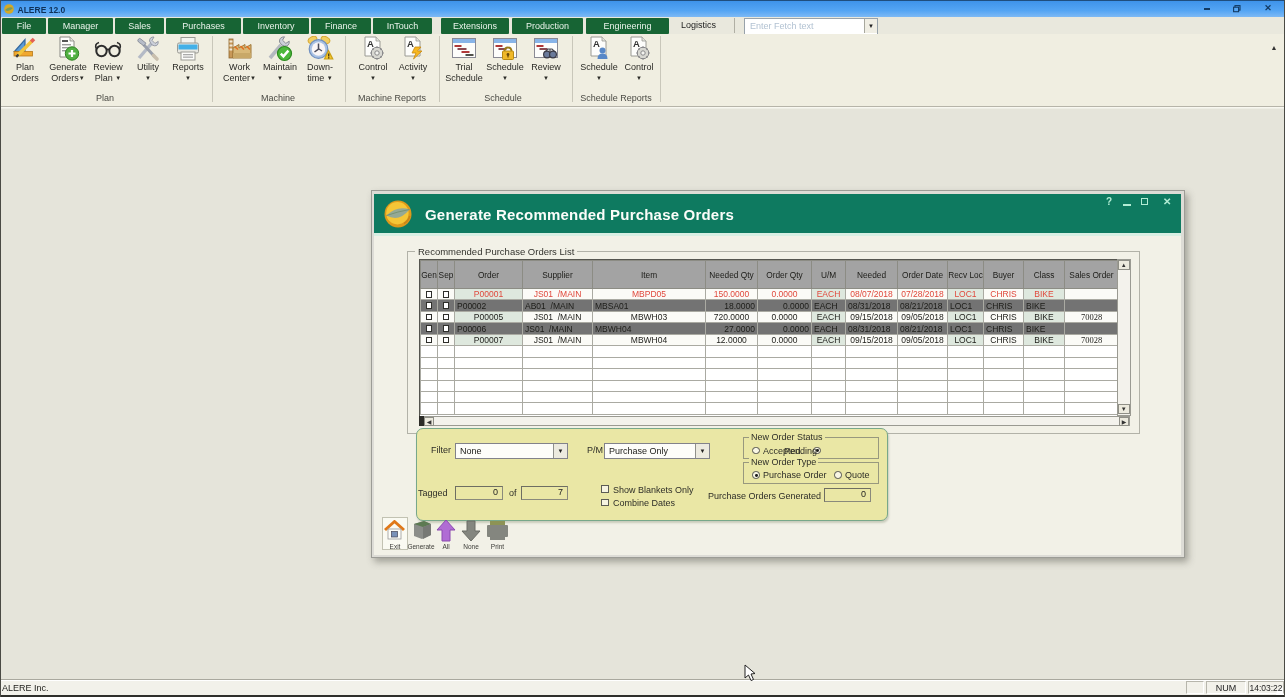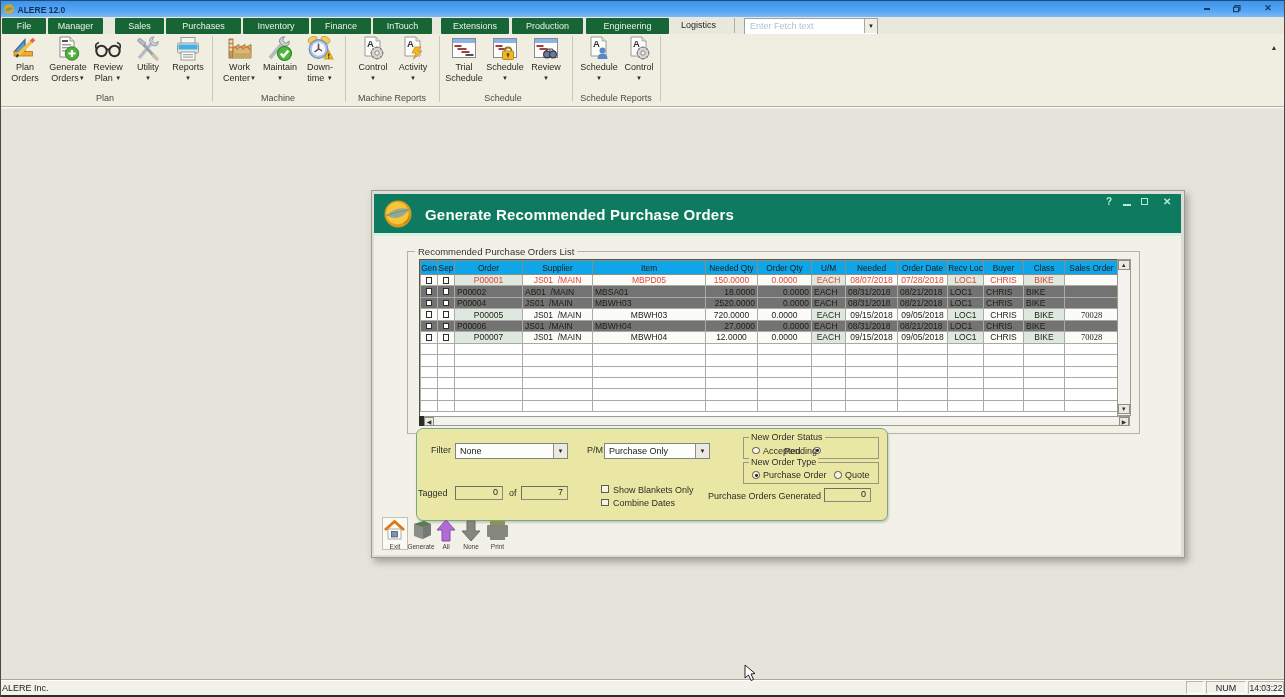--- a/index.html
+++ b/index.html
@@ -42,21 +42,21 @@
 #dlgtitle { position:absolute; left:425px; top:206px; font-size:15px; font-weight:700; color:#fbfdfa; letter-spacing:0.2px; }
 .dlgbtn { position:absolute; top:196px; color:#b2ecd4; font-size:10px; font-weight:700; }
 
 
 #gbox { position:absolute; left:407px; top:251px; width:733px; height:183px; border:1px solid #b2b2a8; }
 #gboxlabel { position:absolute; left:415px; top:246px; font-size:9.5px; color:#33332e; background:#f2f1e7; padding:0 3px; }
 
 
 #grid { position:absolute; left:419px; top:259px; width:698px; height:157px; border-left:1.5px solid #55554f; border-top:1px solid #55554f; overflow:hidden; background:#fff; }
 #grid table { border-collapse:collapse; table-layout:fixed; width:698px; font-size:8.5px; }
-#grid th { background:#0ea5e9; font-weight:400; color:#1c1c18; border:1px solid #8c8c84; height:14px; padding:0; font-size:8.3px; overflow:hidden; white-space:nowrap; }
+#grid th { background:#a3a3a3; font-weight:400; color:#1c1c18; border:1px solid #8c8c84; height:28px; padding:0; font-size:8.3px; overflow:hidden; white-space:nowrap; }
 #grid td { border:1px solid #aaaaa2; border-top:none; height:11.45px; padding:0 2px; overflow:hidden; white-space:nowrap; color:#1c1c18; }
 #grid tr.red td { color:#e0483c; }
 .cb { width:6.8px; height:6.8px; border:1px solid #2e2e2a; background:#fff; margin:0 auto; }
 td.tint { background:#dee8de; }
 tr.even td { background:#737373; }
 tr.odd td { background:#fbfbf7;text-align:center; }
 tr.odd td.tint { background:#dee8de; }
 td.num { text-align:right; }
 td.ctr { text-align:center;font-family:Liberation Serif, serif; }
 
@@ -99,21 +99,21 @@
 <div id="titletext">ALERE 12.0</div>
 <div class="abs" style="left:1204px;top:8px;width:6px;height:1.6px;background:#123a63"></div>
 <svg class="abs" style="left:1233px;top:5px" width="8" height="8">
     <rect x="2" y="0.6" width="5" height="4.5" fill="none" stroke="#123a63" stroke-width="1.1"></rect>
     <rect x="0.6" y="2.2" width="5" height="4.5" fill="#54a5f4" stroke="#123a63" stroke-width="1.1"></rect>
   </svg>
 <div class="winbtn" style="left:1262px;font-size:9px">✕</div>
 
 <div id="tabstrip"></div>
 <div class="tab" style="left:2px;width:44px">File</div>
-<div class="tab" style="left:48px;width:55px">Manager</div>
+<div class="tab" style="left:48px;width:65px">Manager</div>
 <div class="tab" style="left:115px;width:49px">Sales</div>
 <div class="tab" style="left:166px;width:75px">Purchases</div>
 <div class="tab" style="left:243px;width:66px">Inventory</div>
 <div class="tab" style="left:311px;width:60px">Finance</div>
 <div class="tab" style="left:373px;width:59px">InTouch</div>
 <div class="tab" style="left:441px;width:68px">Extensions</div>
 <div class="tab" style="left:512px;width:71px">Production</div>
 <div class="tab" style="left:586px;width:83px">Engineering</div>
 <div id="logistics">Logistics</div>
 <div id="tabsep"></div>
@@ -411,40 +411,20 @@
           <td class="num">18.0000</td>
           <td class="num">0.0000</td>
           <td class="tint">EACH</td>
           <td>08/31/2018</td>
           <td>08/21/2018</td>
           <td class="tint">LOC1</td>
           <td>CHRIS</td>
           <td class="tint">BIKE</td>
           <td></td>
         </tr>
-<tr class="even">
-          <td>
-            <div class="cb"></div>
-          </td>
-          <td>
-            <div class="cb"></div>
-          </td>
-          <td class="tint">P00004</td>
-          <td>JS01&nbsp; /MAIN</td>
-          <td>MBWH03</td>
-          <td class="num">2520.0000</td>
-          <td class="num">0.0000</td>
-          <td class="tint">EACH</td>
-          <td>08/31/2018</td>
-          <td>08/21/2018</td>
-          <td class="tint">LOC1</td>
-          <td>CHRIS</td>
-          <td class="tint">BIKE</td>
-          <td></td>
-        </tr>
 <tr class="odd">
           <td>
             <div class="cb"></div>
           </td>
           <td>
             <div class="cb"></div>
           </td>
           <td class="tint">P00005</td>
           <td>JS01&nbsp; /MAIN</td>
           <td>MBWH03</td>

